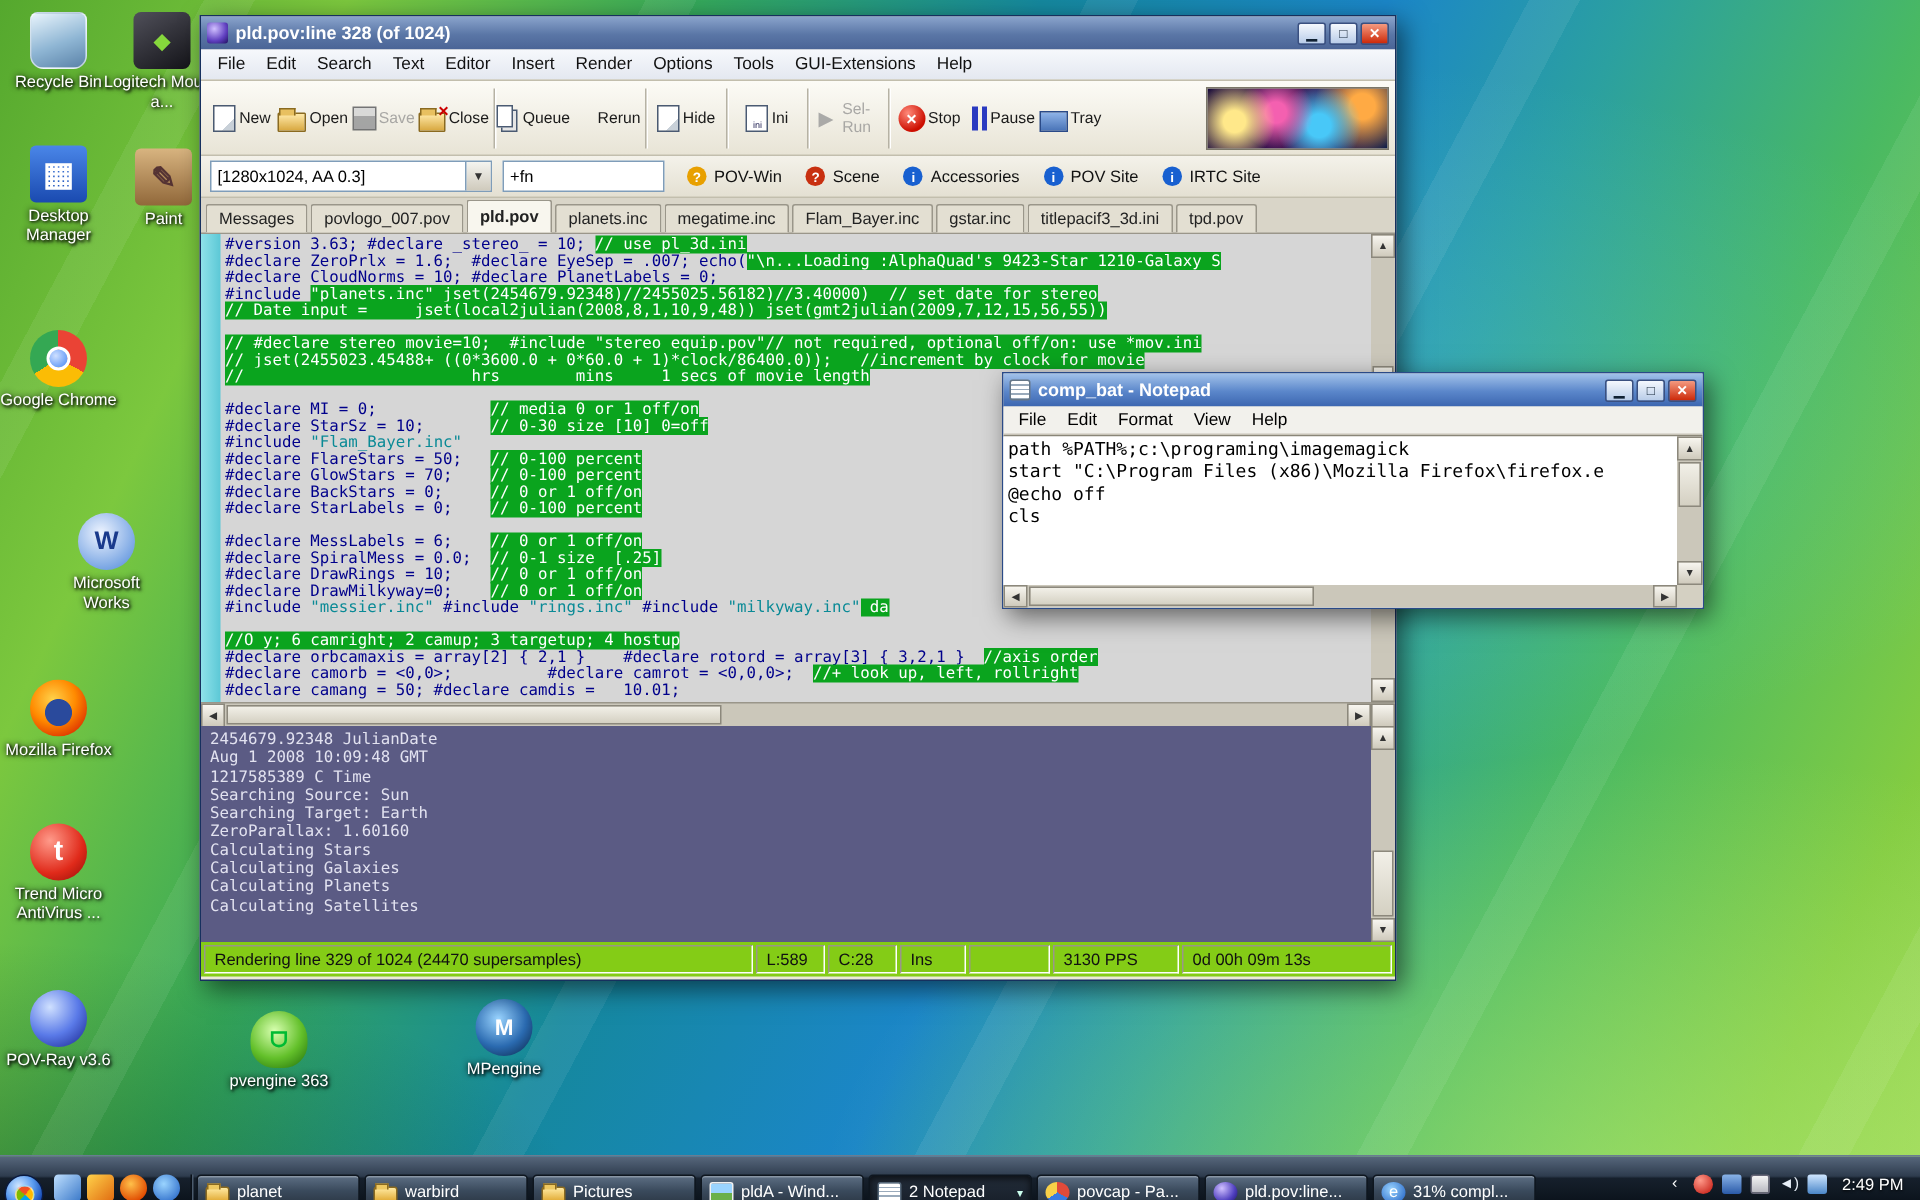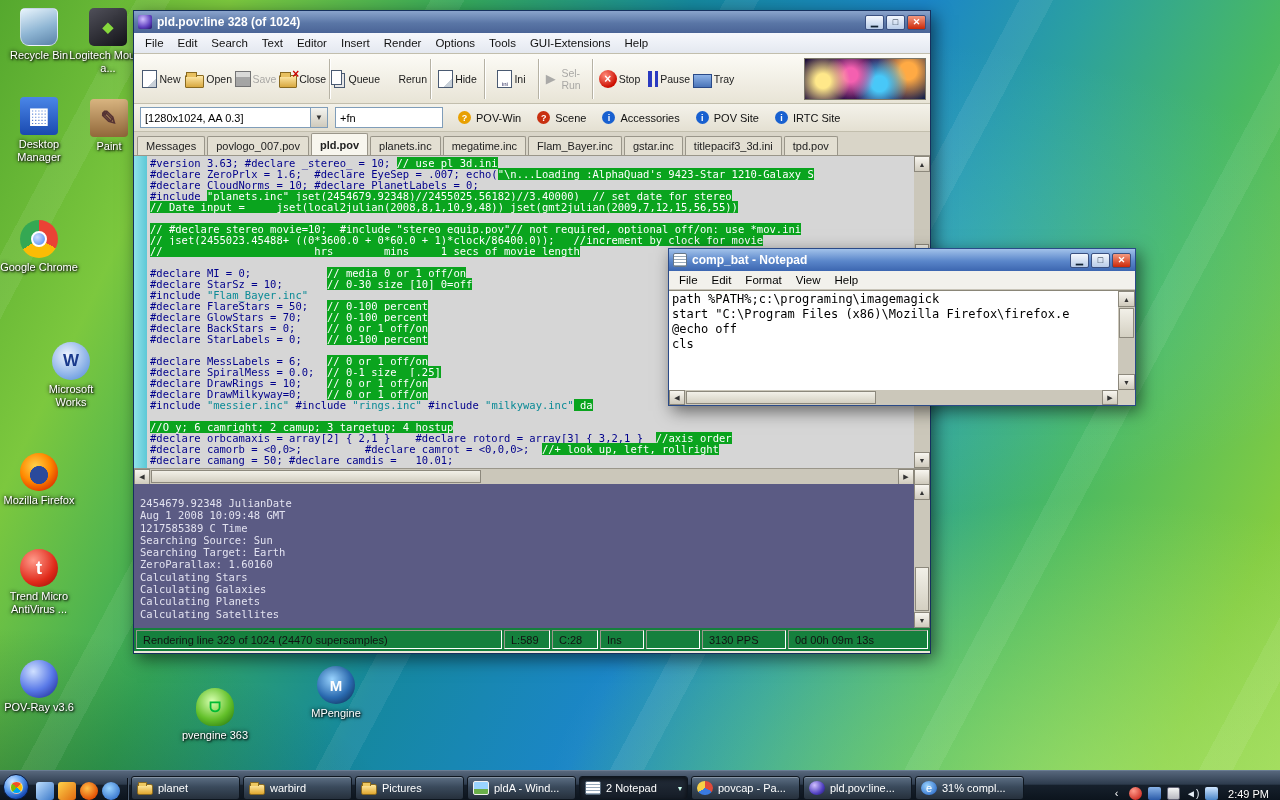--- a/index.html
+++ b/index.html
@@ -103,35 +103,35 @@
 
   
   .sbv{position:absolute;right:0;top:0;bottom:0;width:16px;background:#cbc7ba}
   .sbh{height:16px;background:#cbc7ba;position:relative;border-top:1px solid #9a968a}
   .sb-btn{position:absolute;width:16px;height:16px;background:linear-gradient(#f8f6f0,#cfcabc);border:1px solid #8c887c;font-size:7px;color:#333;display:flex;align-items:center;justify-content:center}
   .sb-thumb{position:absolute;background:linear-gradient(#f2f0e8,#d4d0c2);border:1px solid #8c887c}
   .sbv .sb-thumb{left:1px;right:1px}
   .sbh .sb-thumb{top:1px;bottom:1px}
 
   .pov-messages{height:144px;position:relative;background:#5b5b84;overflow:hidden}
-  #msg-lines{position:absolute;left:0;top:0;right:16px;bottom:0;padding:13px 6px;font-family:"DejaVu Sans Mono",monospace;font-size:10.5px;line-height:12.3px;color:#e2e2f0;white-space:pre;overflow:hidden}
-  .pov-status{height:23px;background:#15803d;display:flex;gap:2px;padding:2px;font-size:11px;color:#111}
+  #msg-lines{position:absolute;left:0;top:0;right:16px;bottom:0;padding:3px 6px;font-family:"DejaVu Sans Mono",monospace;font-size:10.5px;line-height:12.3px;color:#e2e2f0;white-space:pre;overflow:hidden}
+  .pov-status{height:23px;background:#84cc16;display:flex;gap:2px;padding:2px;font-size:11px;color:#111}
   .st-cell{border:1px solid;border-color:#9a968a #fff #fff #9a968a;padding:1px 6px;white-space:nowrap;overflow:hidden;display:flex;align-items:center}
 
   
   #notepad-window{left:668px;top:248px;width:468px;height:158px;z-index:20;display:flex;flex-direction:column;border:1px solid #2a4a88}
   .np-menubar{height:19px;background:#f2f1ec;border-bottom:1px solid #c8c4b8;display:flex;align-items:center;padding:0 3px;font-size:11.5px}
   .np-client{flex:1;position:relative;background:#fff;border-top:1px solid #8a8678}
   #np-lines{position:absolute;left:0;top:0;right:17px;bottom:15px;background:#fff;padding:1px 3px;font-family:"DejaVu Sans Mono",monospace;font-size:12px;line-height:15px;white-space:pre;overflow:hidden;color:#000;cursor:text}
   .np-vscroll{position:absolute;top:0;bottom:15px;right:0;width:17px;background:#cbc7ba}
   .np-hscroll{position:absolute;left:0;right:17px;bottom:0;height:15px;background:#cbc7ba}
   .np-corner{position:absolute;right:0;bottom:0;width:17px;height:15px;background:#d4d0c2}
 
   
-  #taskbar{position:absolute;left:0;bottom:0;width:1280px;height:30px;z-index:100;display:flex;align-items:flex-end;gap:3px;padding:0 3px;
+  #taskbar{position:absolute;left:0;bottom:0;width:1280px;height:30px;z-index:100;display:flex;align-items:flex-start;gap:3px;padding:12px 3px;
     background:linear-gradient(#57677c,#2e3c4e 45%,#16202c 50%,#0c141d);border-top:1px solid #6a7c92}
   #start-orb{width:26px;height:26px;border-radius:50%;flex:0 0 auto;border:1px solid #0a1a40;cursor:pointer;display:flex;align-items:center;justify-content:center;
     background:radial-gradient(circle at 35% 28%,#cfe6ff,#5a9cf0 42%,#1a4fb8 72%,#0a2a70)}
   .orb-flag{width:13px;height:13px;border-radius:50%;background:conic-gradient(from 315deg,#f25022 0 25%,#ffb900 0 50%,#00a4ef 0 75%,#7fba00 0);border:1px solid rgba(255,255,255,.6)}
   #quick-launch{display:flex;gap:4px;align-items:center;padding:0 4px;flex:0 0 auto}
   .ql{width:18px;height:18px;border-radius:3px;cursor:pointer}
   .ql-show-desktop{background:linear-gradient(135deg,#bfe0ff,#3a78c8)}
   .ql-switch-windows{background:linear-gradient(135deg,#ffd24a,#e06a10)}
   .ql-firefox{background:radial-gradient(circle at 40% 35%,#ffc04a,#e04a00 75%);border-radius:50%}
   .ql-internet-explorer{background:radial-gradient(circle at 40% 35%,#9ad4ff,#1a5ac0);border-radius:50%}
@@ -200,21 +200,21 @@
       <div class="di-label">Mozilla Firefox</div>
     </div>
     <div class="desktop-icon" style="left: 0px; top: 549px;">
       <div class="di-img di-trend-micro"></div>
       <div class="di-label">Trend Micro AntiVirus ...</div>
     </div>
     <div class="desktop-icon" style="left: 0px; top: 660px;">
       <div class="di-img di-pov-ray"></div>
       <div class="di-label">POV-Ray v3.6</div>
     </div>
-    <div class="desktop-icon" style="left: 147px; top: 688px; margin-left: 29px;">
+    <div class="desktop-icon" style="left: 147px; top: 674px;">
       <div class="di-img di-pvengine"></div>
       <div class="di-label">pvengine 363</div>
     </div>
     <div class="desktop-icon" style="left: 297px; top: 666px;">
       <div class="di-img di-mpengine"></div>
       <div class="di-label">MPengine</div>
     </div>
   </div>
 
 <div class="window" id="pov-window">

